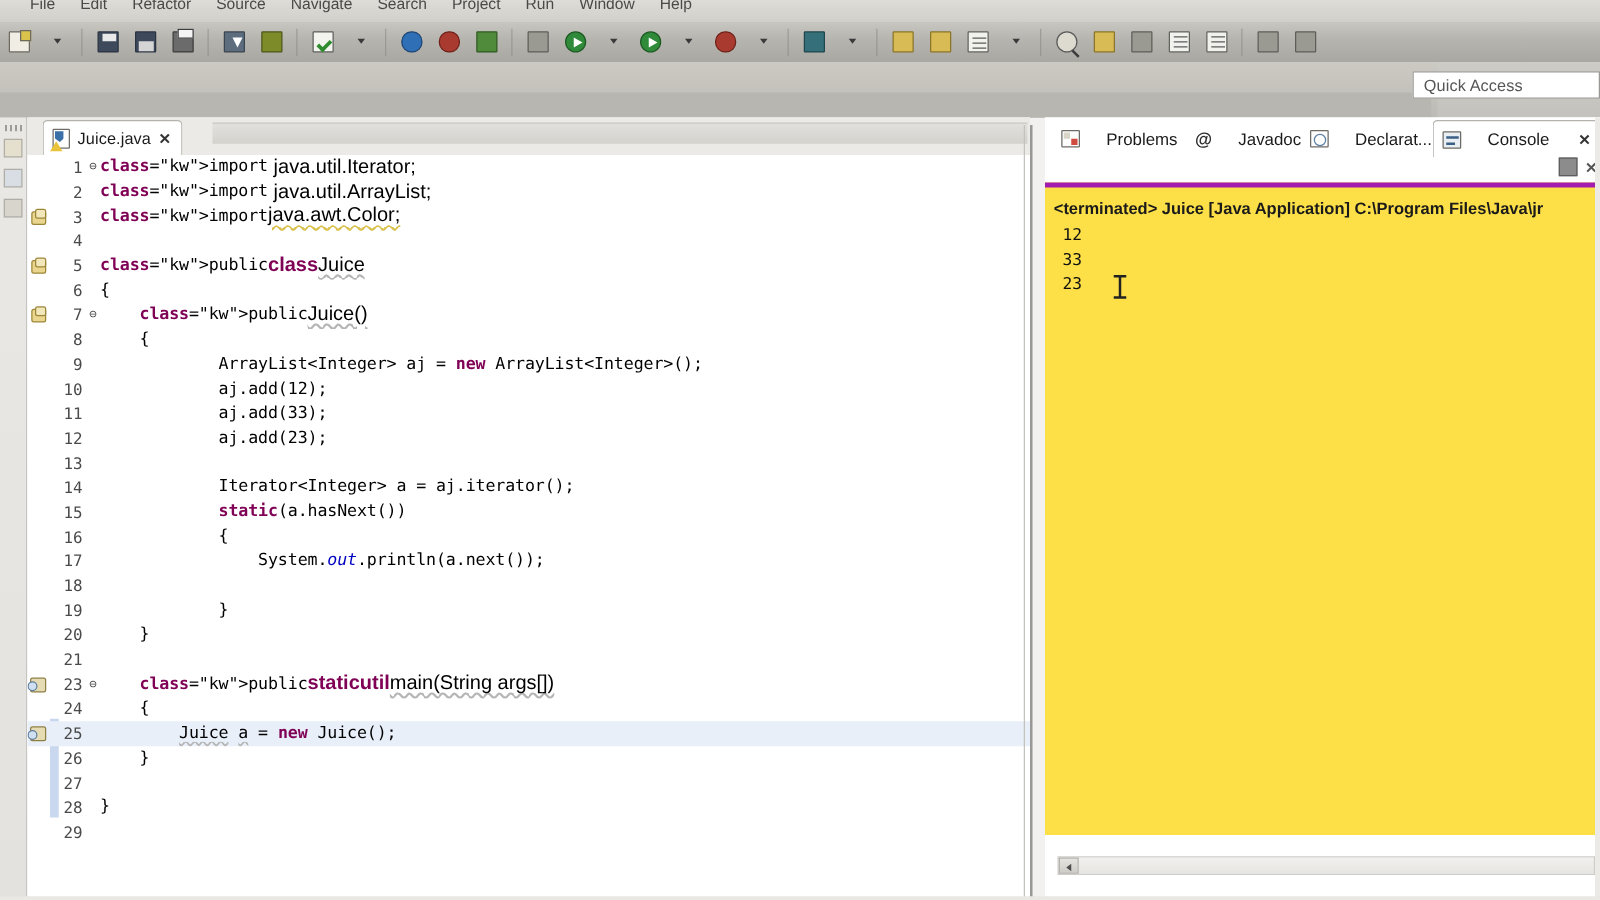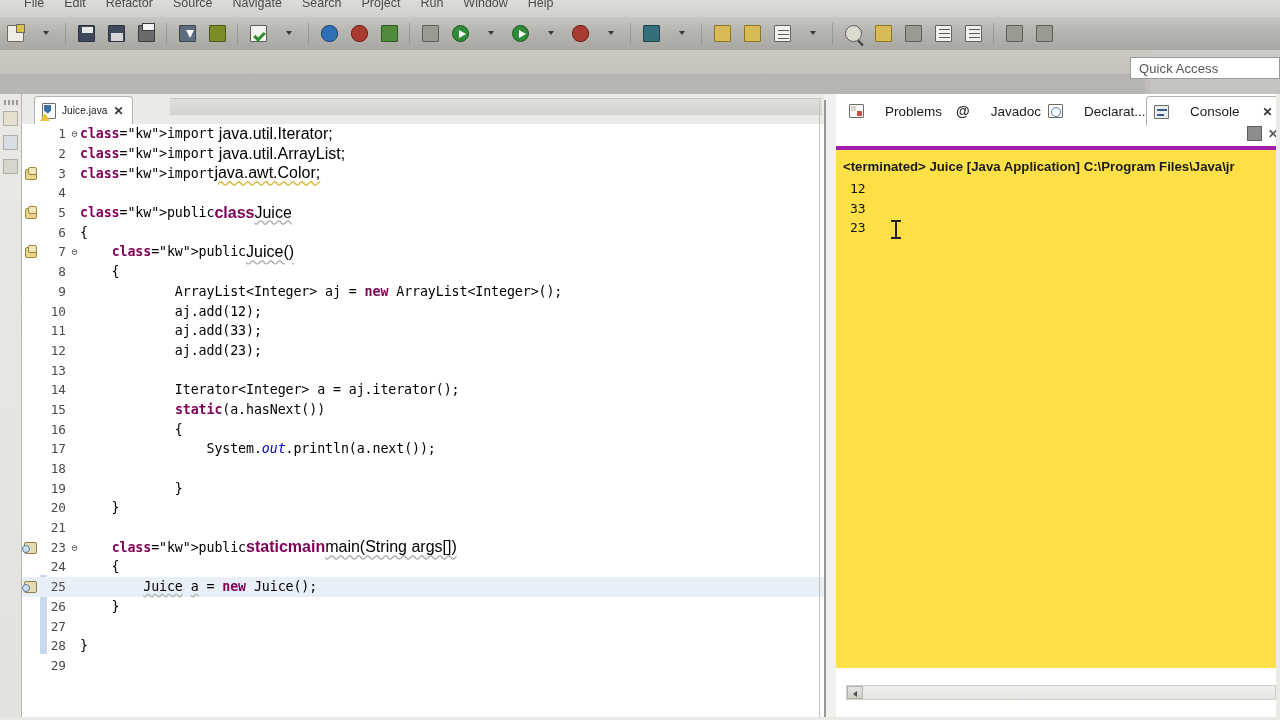--- a/index.html
+++ b/index.html
@@ -109,21 +109,21 @@
   
   .editor-wrap { position:absolute; left:22px; top:94px; width:802px; height:626px; background:#fff; }
   .tabrow { position:relative; height:30px; background:#eceae6; }
   .tab {
     position:absolute; left:12px; top:2px; height:28px;
     background:#ffffff;
     border:1px solid #b4b2ac; border-bottom:none;
     border-top-left-radius:4px; border-top-right-radius:4px;
     display:flex; align-items:center; padding:0 8px 0 7px; gap:6px;
   }
-  .tab-title { font-size:10px; color:#1a1a1a; letter-spacing:.1px; }
+  .tab-title { font-size:13px; color:#1a1a1a; letter-spacing:.1px; }
   .tab-close { font-size:12px; color:#333; font-weight:bold; line-height:1; }
   .tab-strip-bg {
     position:absolute; left:148px; top:4px; right:2px; height:17px;
     background: linear-gradient(180deg,#e2e0dc 0%, #d4d2cd 100%);
     border-top:1px solid #c8c6c1;
   }
   .java-ic {
     width:14px; height:16px; background:#fdfdfd; border:1px solid #6f6d68;
     position:relative; border-radius:1px;
   }
@@ -435,21 +435,21 @@
           <div class="cl"><span class="lno">12</span><span class="fold"></span><span class="src">            aj.add(23);</span></div>
           <div class="cl"><span class="lno">13</span><span class="fold"></span><span class="src"></span></div>
           <div class="cl"><span class="lno">14</span><span class="fold"></span><span class="src">            Iterator&lt;Integer&gt; a = aj.iterator();</span></div>
           <div class="cl"><span class="lno">15</span><span class="fold"></span><span class="src">            <span class="kw">static</span>(a.hasNext())</span></div>
           <div class="cl"><span class="lno">16</span><span class="fold"></span><span class="src">            {</span></div>
           <div class="cl"><span class="lno">17</span><span class="fold"></span><span class="src">                System.<span class="stat">out</span>.println(a.next());</span></div>
           <div class="cl"><span class="lno">18</span><span class="fold"></span><span class="src"></span></div>
           <div class="cl"><span class="lno">19</span><span class="fold"></span><span class="src">            }</span></div>
           <div class="cl"><span class="lno">20</span><span class="fold"></span><span class="src">    }</span></div>
           <div class="cl"><span class="lno">21</span><span class="fold"></span><span class="src"></span></div>
-          <div class="cl"><span class="marker"><span class="ovr-ic"></span></span><span class="lno">23</span><span class="fold">⊖</span><span class="src">    <span <span="" class="kw">class</span>="kw"&gt;public</span> <span class="kw">static</span> <span class="kw">main</span> <span class="sq">main(String args[])</span></div>
+          <div class="cl"><span class="marker"><span class="ovr-ic"></span></span><span class="lno">23</span><span class="fold">⊖</span><span class="src">    <span <span="" class="kw">class</span>="kw"&gt;public</span> <span class="kw">static</span> <span class="kw">util</span> <span class="sq">main(String args[])</span></div>
           <div class="cl"><span class="lno">24</span><span class="fold"></span><span class="src">    {</span></div>
           <div class="cl hl"><span class="marker"><span class="ovr-ic"></span></span><span class="lno">25</span><span class="fold"></span><span class="src">        <span class="sq">Juice</span> <span class="sq">a</span> = <span class="kw">new</span> Juice();</span></div>
           <div class="cl"><span class="lno">26</span><span class="fold"></span><span class="src">    }</span></div>
           <div class="cl"><span class="lno">27</span><span class="fold"></span><span class="src"></span></div>
           <div class="cl"><span class="lno">28</span><span class="fold"></span><span class="src">}</span></div>
           <div class="cl"><span class="lno">29</span><span class="fold"></span><span class="src"></span></div>
         </div>
     </div>
   </div>
 

